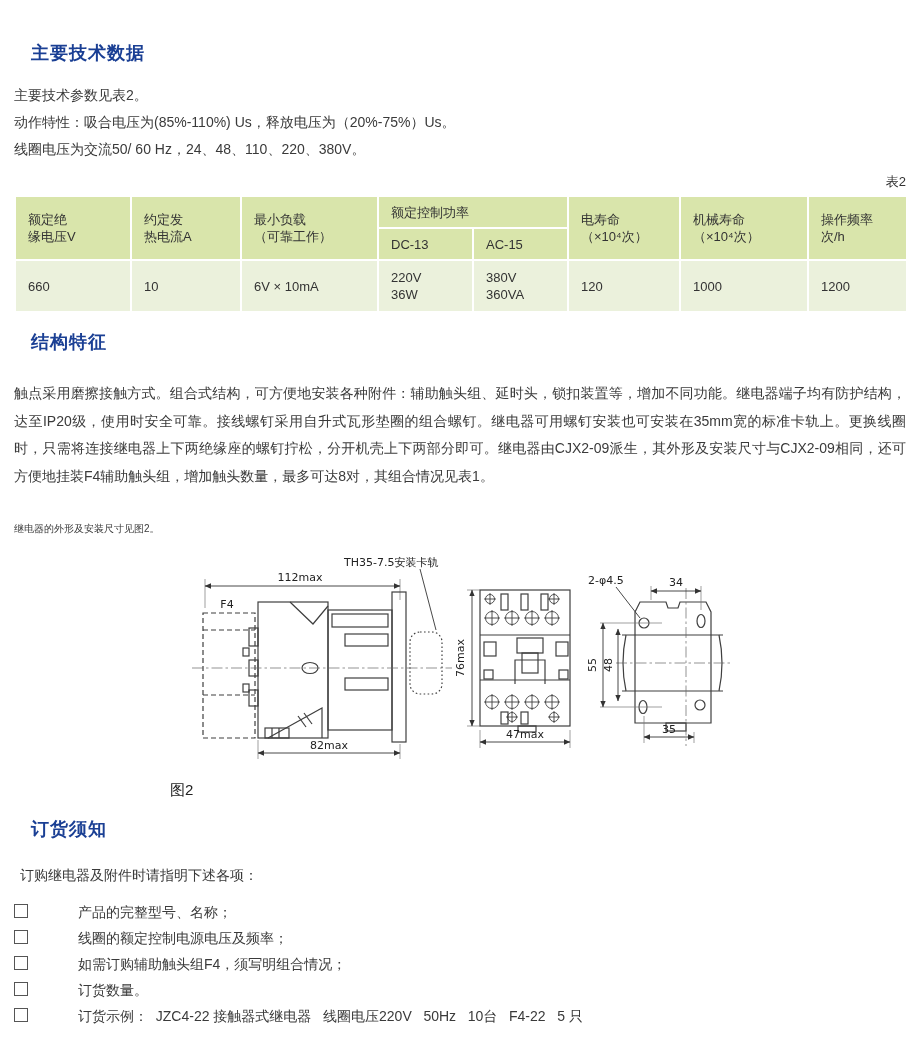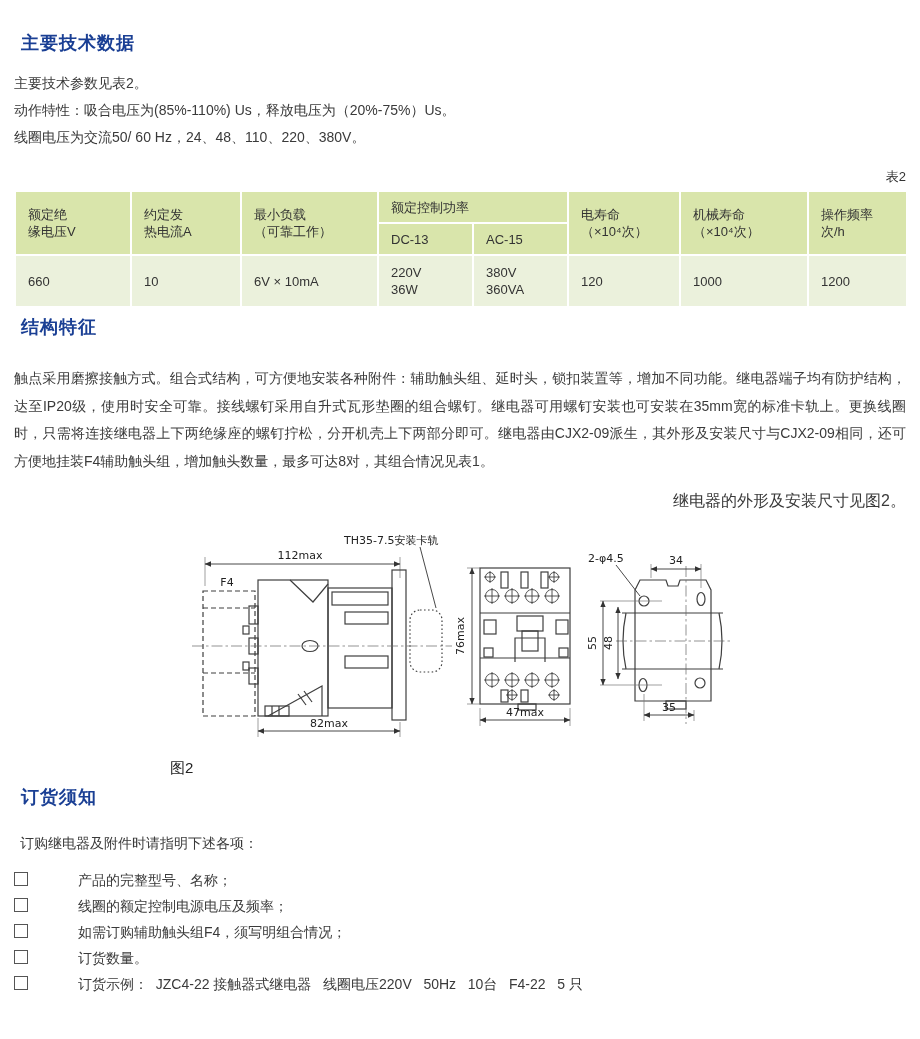--- a/index.html
+++ b/index.html
@@ -5,43 +5,43 @@
   html,body{margin:0;padding:0;background:#fff;}
   body{
     width:920px;height:1039px;overflow:hidden;
     font-family:"Liberation Sans","DejaVu Sans",sans-serif;
     color:var(--text,#3a3a3a);
     -webkit-font-smoothing:antialiased;
   }
   .page{padding:24px 14px 0 14px;}
   h2.sec{
     color:var(--accent,#1a3f94);
-    font-size:18px;font-weight:700;margin:7px;letter-spacing:1px;
+    font-size:18px;font-weight:700;margin:17px;letter-spacing:1px;
   }
   .para1{margin-top:15px;font-size:14px;line-height:27px;}
   .para1 div{white-space:pre-wrap;}
-  .table-label{margin-top:17px;text-align:right;font-size:13px;color:#333;}
+  .table-label{margin-top:10px;text-align:right;font-size:13px;color:#333;}
   table.spec{border-collapse:collapse;width:892px;margin-top:4px;table-layout:fixed;}
   table.spec th,table.spec td{
     border:2px solid #fff;text-align:left;vertical-align:middle;
     font-weight:400;font-size:13px;color:#333;
     padding:3px 8px 3px 12px;white-space:pre-line;line-height:17px;
   }
   table.spec th{background:var(--table-header-bg,#d9e5ab);}
   table.spec td{background:var(--table-row-bg,#ebf1dc);height:44px;}
   tr.hrow1 th{height:24px;}
   tr.hrow2 th{height:24px;}
   .para2{
     margin-top:26px;font-size:14px;line-height:27.5px;
     text-align:justify;text-justify:inter-character;
   }
   .mt-sec1{margin-top:42px;}
   .mt-sec2{margin-top:40px;}
   .mt-sec3{margin-top:30px;}
-  .intro-line{margin-top:16px;font-size:16px;text-align:right;}
+  .intro-line{margin-top:32px;font-size:10px;}
   .figure{margin-top:14px;margin-left:156px;width:612px;}
   .figcap{width:612px;box-sizing:border-box;padding-right:120px;text-align:left;
     font-size:15px;color:#222;margin-top:2px;}
   .order-intro{margin-top:26px;font-size:14px;padding-left:6px;}
   ul.order{list-style:none;margin:8px 0 0 0;padding:0;font-size:14px;}
   ul.order li{line-height:26px;display:flex;align-items:baseline;gap:40px;}
   .cb{
     display:inline-block;width:12px;height:12px;flex:0 0 12px;
     border:1.5px solid #555;margin-right:10px;transform:translateY(1px);
   }

